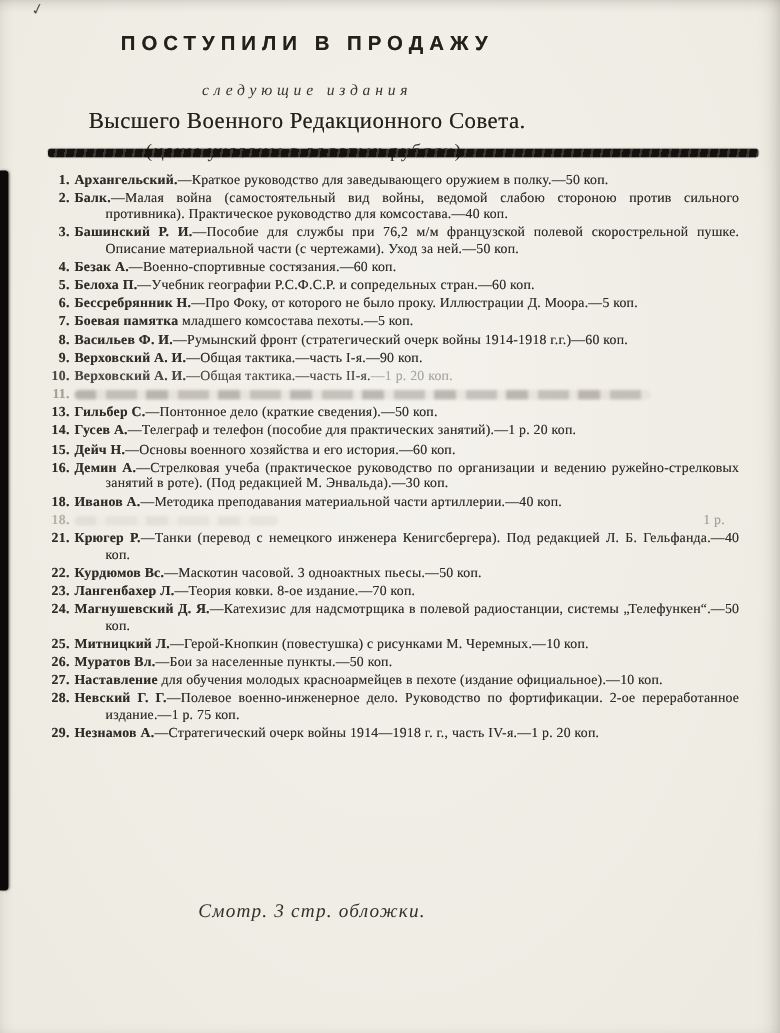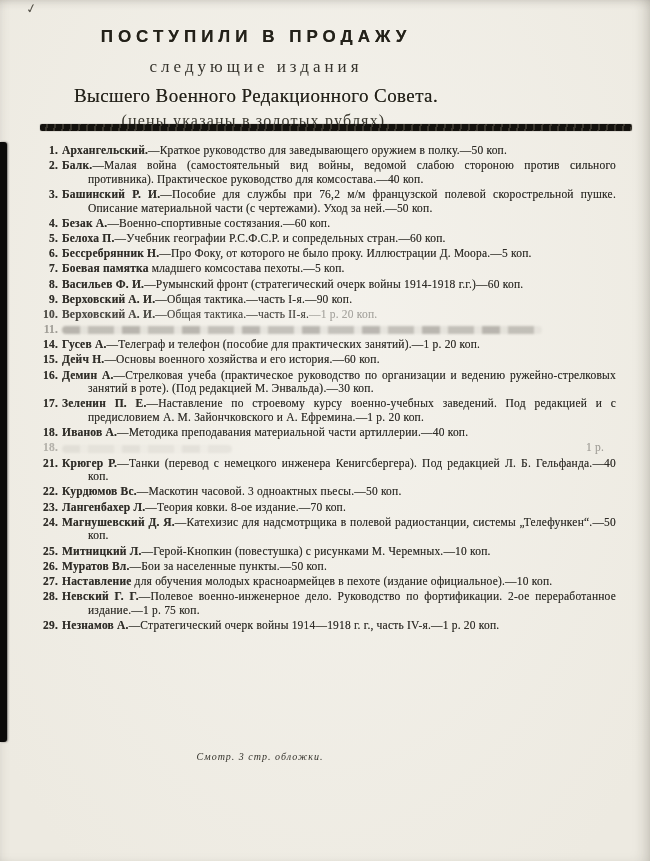--- a/index.html
+++ b/index.html
@@ -21,21 +21,21 @@
     font-size:13px;color:#3b382f;opacity:.85;
     transform:rotate(-12deg);
     font-family:"DejaVu Sans", sans-serif;
   }
   .header{position:absolute;left:6px;top:27px;width:500px;text-align:center;}
   .title{
     font-family:"Liberation Sans", sans-serif;
     font-weight:700;font-size:17px;letter-spacing:5px;color:#232119;
     text-shadow:0 0 .4px rgba(35,33,25,.7);
   }
-  .subtitle{margin-top:10px;font-size:17px;letter-spacing:4px;color:#35332c;}
+  .subtitle{margin-top:20px;font-size:13px;letter-spacing:4px;color:#35332c;font-style:italic;}
   .publisher{
     margin-top:8px;font-weight:400;font-size:19px;letter-spacing:.4px;color:#232119;
     text-shadow:0 0 .4px rgba(35,33,25,.6);
   }
   .price-note{margin-top:5px;font-size:16px;letter-spacing:1.2px;color:#3a382f;}
   .rule{
     position:absolute;top:124px;left:40px;width:592px;height:7px;border-radius:2px;
     background:repeating-linear-gradient(100deg,#14120e 0 6px,#3a362e 6px 8px);
     box-shadow:0 0 1px rgba(20,18,14,.8);
   }
@@ -73,21 +73,21 @@
       rgba(70,65,58,.45) 26px 52px, rgba(70,65,58,.10) 52px 60px);
   }
   li.ghost .num{opacity:.3;}
   li.ghost .smear{width:170px;opacity:.14;}
   .fragment{
     position:absolute;right:4px;top:0;
     opacity:.4;filter:blur(.4px);
   }
   .footer{
     position:absolute;top:751px;left:0;width:520px;text-align:center;
-    font-style:italic;font-size:10px;letter-spacing:1px;color:#33312a;
+    font-style:italic;font-size:16px;letter-spacing:1px;color:#33312a;
   }
 </style>
 </head>
 <body>
 
 <div class="page">
 
   <span class="corner-mark">✓</span>
 
   <header class="header">
@@ -106,24 +106,24 @@
       <li class="entry"><span class="num">2.</span><span class="bold-head">Балк.</span><span>—Малая война (самостоятельный вид войны, ведомой слабою стороною против сильного противника). Практическое руководство для комсостава.—40 коп.</span></li>
       <li class="entry"><span class="num">3.</span><span class="bold-head">Башинский Р. И.</span><span>—Пособие для службы при 76,2 м/м французской полевой скорострельной пушке. Описание материальной части (с чертежами). Уход за ней.—50 коп.</span></li>
       <li class="entry"><span class="num">4.</span><span class="bold-head">Безак А.</span><span>—Военно-спортивные состязания.—60 коп.</span></li>
       <li class="entry"><span class="num">5.</span><span class="bold-head">Белоха П.</span><span>—Учебник географии Р.С.Ф.С.Р. и сопредельных стран.—60 коп.</span></li>
       <li class="entry"><span class="num">6.</span><span class="bold-head">Бессребрянник Н.</span><span>—Про Фоку, от которого не было проку. Иллюстрации Д. Моора.—5 коп.</span></li>
       <li class="entry"><span class="num">7.</span><span class="bold-head">Боевая памятка</span><span> младшего комсостава пехоты.—5 коп.</span></li>
       <li class="entry"><span class="num">8.</span><span class="bold-head">Васильев Ф. И.</span><span>—Румынский фронт (стратегический очерк войны 1914-1918 г.г.)—60 коп.</span></li>
       <li class="entry"><span class="num">9.</span><span class="bold-head">Верховский А. И.</span><span>—Общая тактика.—часть I-я.—90 коп.</span></li>
       <li class="entry fade"><span class="num">10.</span><span class="bold-head">Верховский А. И.</span><span>—Общая тактика.—часть II-я.</span><span class="tail-faded">—1 р. 20 коп.</span></li>
       <li class="entry illegible"><span class="num">11.</span><span class="smear"></span></li>
+      <li class="entry"><span class="num">13.</span><span class="bold-head">Гильбер С.</span><span>—Понтонное дело (краткие сведения).—50 коп.</span></li>
       <li class="entry"><span class="num">14.</span><span class="bold-head">Гусев А.</span><span>—Телеграф и телефон (пособие для практических занятий).—1 р. 20 коп.</span></li>
       <li class="entry"><span class="num">15.</span><span class="bold-head">Дейч Н.</span><span>—Основы военного хозяйства и его история.—60 коп.</span></li>
       <li class="entry"><span class="num">16.</span><span class="bold-head">Демин А.</span><span>—Стрелковая учеба (практическое руководство по организации и ведению ружейно-стрелковых занятий в роте). (Под редакцией М. Энвальда).—30 коп.</span></li>
-      <li class="entry"><span class="num">17.</span><span class="bold-head">Зеленин П. Е.</span><span>—Наставление по строевому курсу военно-учебных заведений. Под редакцией и с предисловием А. М. Зайончковского и А. Ефремина.—1 р. 20 коп.</span></li>
       <li class="entry"><span class="num">18.</span><span class="bold-head">Иванов А.</span><span>—Методика преподавания материальной части артиллерии.—40 коп.</span></li>
       <li class="entry ghost"><span class="num">18.</span><span class="smear"></span><span class="fragment">1 р.</span></li>
       <li class="entry"><span class="num">21.</span><span class="bold-head">Крюгер Р.</span><span>—Танки (перевод с немецкого инженера Кенигсбергера). Под редакцией Л. Б. Гельфанда.—40 коп.</span></li>
       <li class="entry"><span class="num">22.</span><span class="bold-head">Курдюмов Вс.</span><span>—Маскотин часовой. 3 одноактных пьесы.—50 коп.</span></li>
       <li class="entry"><span class="num">23.</span><span class="bold-head">Лангенбахер Л.</span><span>—Теория ковки. 8-ое издание.—70 коп.</span></li>
       <li class="entry"><span class="num">24.</span><span class="bold-head">Магнушевский Д. Я.</span><span>—Катехизис для надсмотрщика в полевой радиостанции, системы „Телефункен“.—50 коп.</span></li>
       <li class="entry"><span class="num">25.</span><span class="bold-head">Митницкий Л.</span><span>—Герой-Кнопкин (повестушка) с рисунками М. Черемных.—10 коп.</span></li>
       <li class="entry"><span class="num">26.</span><span class="bold-head">Муратов Вл.</span><span>—Бои за населенные пункты.—50 коп.</span></li>
       <li class="entry"><span class="num">27.</span><span class="bold-head">Наставление</span><span> для обучения молодых красноармейцев в пехоте (издание официальное).—10 коп.</span></li>
       <li class="entry"><span class="num">28.</span><span class="bold-head">Невский Г. Г.</span><span>—Полевое военно-инженерное дело. Руководство по фортификации. 2-ое переработанное издание.—1 р. 75 коп.</span></li>

